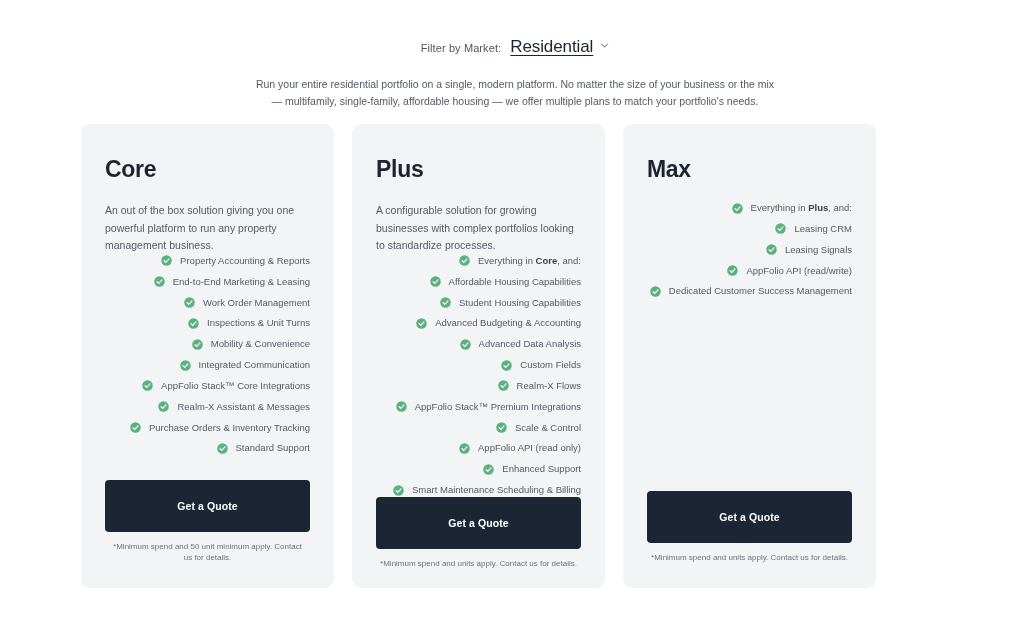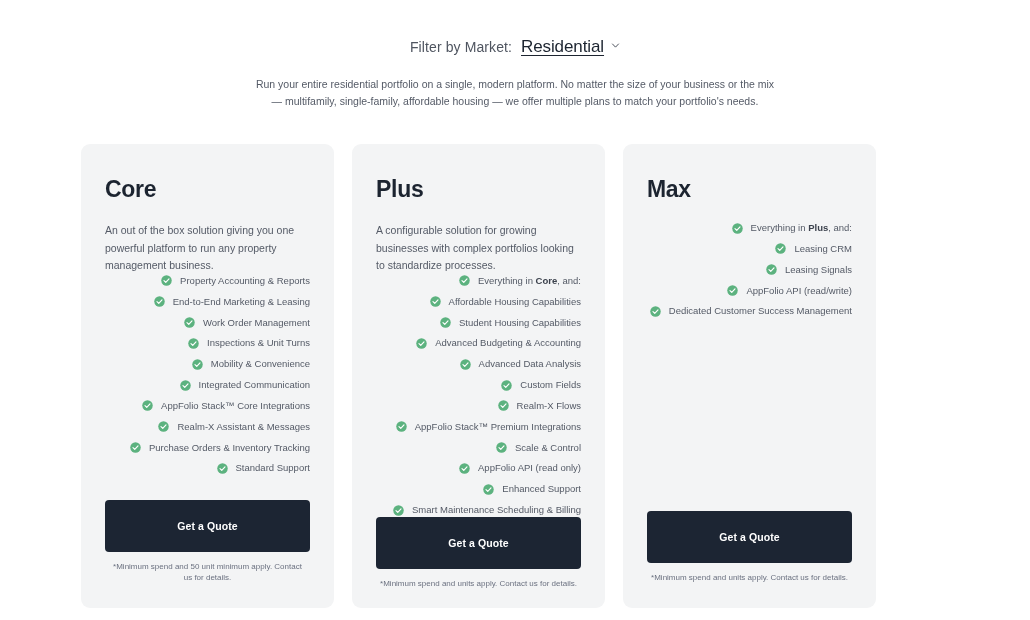--- a/index.html
+++ b/index.html
@@ -22,21 +22,21 @@
   
   .filter-row {
     display: flex;
     align-items: baseline;
     justify-content: center;
     gap: 9px;
     padding-top: 37px;
   }
 
   .filter-label {
-    font-size: 14px;
+    font-size: 11px;
     color: #4f5560;
     letter-spacing: 0.1px;
   }
 
   .filter-select {
     display: inline-flex;
     align-items: center;
     gap: 7px;
     cursor: pointer;
   }
@@ -65,21 +65,21 @@
     margin: 19px auto 4px;
     text-align: center;
     font-size: 10.5px;
     line-height: 1.65;
     color: #545a66;
   }
 
   
   .cards {
     position: absolute;
-    top: 144px;
+    top: 124px;
     left: 81px;
     display: flex;
     gap: 18px;
   }
 
   .card {
     width: 253px;
     background: #f3f4f5;
     border-radius: 9px;
     padding: 32px 24px 0 24px;

